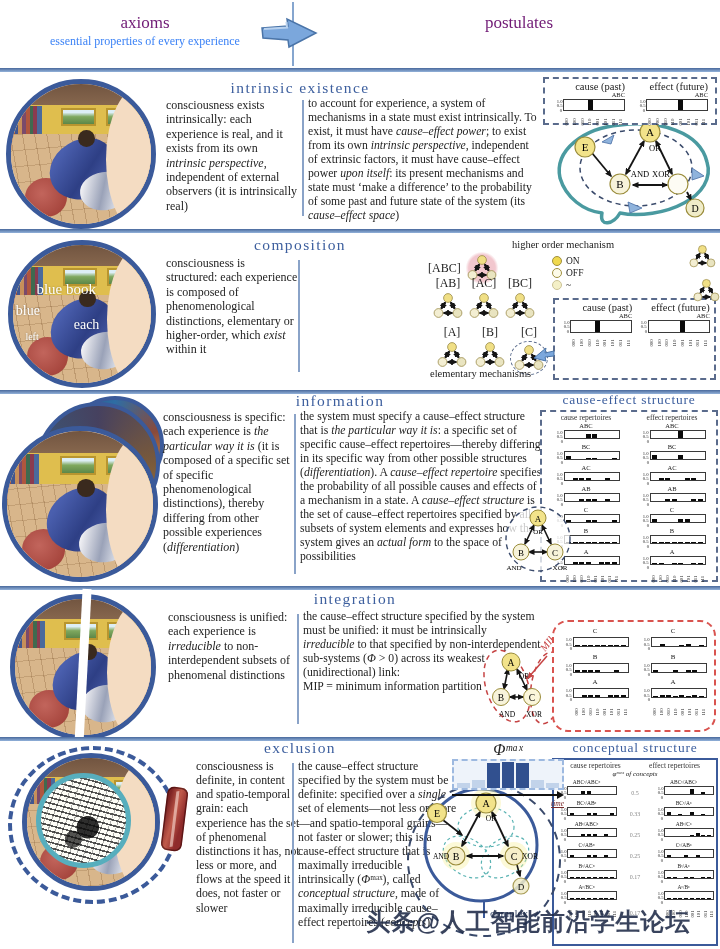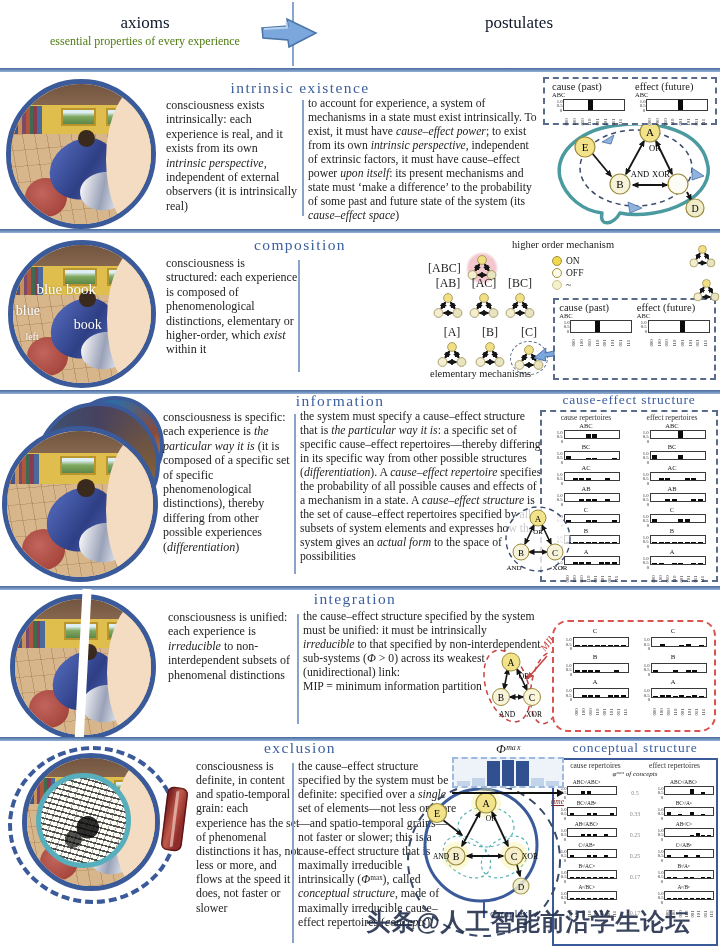--- a/index.html
+++ b/index.html
@@ -4,34 +4,34 @@
 <style>
   html,body{margin:0;padding:0;background:#888;}
   .page{position:relative;width:720px;height:949px;background:#fff;overflow:hidden;
         font-family:"Liberation Serif","DejaVu Serif",serif;color:#222;margin:0 auto;}
   .abs{position:absolute;}
   .hr{position:absolute;left:0;right:0;height:4px;background:linear-gradient(#49699c,#93b2da);}
   .sec-title{position:absolute;text-align:center;color:#3d5f9e;font-size:15.5px;letter-spacing:1.4px;}
   .sec-title.red{color:#d9534f;white-space:pre-line;font-size:13.5px;line-height:1.15;letter-spacing:.6px;}
   .txt{position:absolute;font-size:12px;line-height:1.2;white-space:pre-line;color:#232323;}
   .vline{position:absolute;width:1.5px;background:#8aa3c8;}
-  .hdr-title{font-size:17px;color:#0f172a;}
-  .hdr-sub{font-size:12px;color:#4d7c0f;white-space:pre-line;line-height:1.35;}
+  .hdr-title{font-size:17px;color:#701a75;}
+  .hdr-sub{font-size:12px;color:#3b82f6;white-space:pre-line;line-height:1.35;}
   
   .chart{display:grid;grid-template-columns:10px auto;column-gap:1px;}
   .yax{grid-row:1;grid-column:1;display:flex;flex-direction:column;justify-content:space-between;align-items:flex-end;color:#222;}
   .yax span{font-size:6px;transform:scale(.78);transform-origin:right center;line-height:.75;display:block;}
   .cframe{grid-row:1;grid-column:2;border:1px solid #3a3a3a;background:#fff;display:flex;align-items:flex-end;padding:0 1px;box-sizing:border-box;}
   .slot{flex:1;height:100%;display:flex;align-items:flex-end;justify-content:center;}
   .bar{width:72%;background:#0a0a0a;}
   .xax{grid-row:2;grid-column:2;display:flex;margin-top:1px;}
   .xax span{flex:1;writing-mode:vertical-rl;transform:rotate(180deg) scale(.8);transform-origin:center;font-size:6px;line-height:1;height:14px;}
   .mechlbl{font-size:6.5px;text-align:center;line-height:1.05;}
   .ce-box{position:absolute;border:2px dashed #5a6b8c;background:#fff;display:flex;justify-content:space-around;padding:2px 2px 0 2px;box-sizing:border-box;}
-  .ce-half{display:flex;flex-direction:column;align-items:flex-start;}
+  .ce-half{display:flex;flex-direction:column;align-items:flex-end;}
   .ce-head{font-size:10.5px;color:#222;}
   
   .panel-title{font-size:13.5px;color:#3d5f9e;text-align:center;letter-spacing:.8px;}
   .dashed-box{border:2px dashed #5a6b8c;background:#fff;box-sizing:border-box;}
   .colhead{font-size:7.5px;text-align:center;line-height:1.1;color:#333;}
   .rowlbl{font-size:6.5px;text-align:center;line-height:1;margin-top:1px;}
   .red-box{border:2px dashed #d9534f;border-radius:16px;background:#fff;box-sizing:border-box;}
   .cs-box{border:2.5px solid #3b5a9a;background:#fff;box-sizing:border-box;}
   .cs-phi{font-size:6px;color:#8a8a8a;text-align:center;}
   
@@ -260,21 +260,21 @@
         <div class="sc-win" style="top: 17%; left: 68%; width: 21%; height: 13%;"></div>
         <div class="sc-shelf"></div>
         <div class="sc-floor"></div>
         <div class="sc-red"></div>
         <div class="sc-fig"></div>
         <div class="sc-head"></div>
         <div class="sc-silver"></div>
         <div class="sc-skin"></div>
         <div class="sc-label" style="left: 17%; top: 26%; font-size: 15px;">blue book</div>
         <div class="sc-label" style="left: 2%; top: 42%; font-size: 14px;">blue</div>
-        <div class="sc-label" style="left: 44%; top: 52%; font-size: 14px;">book</div>
+        <div class="sc-label" style="left: 44%; top: 52%; font-size: 14px;">each</div>
         <div class="sc-label" style="left: 9%; top: 62%; font-size: 10px;">left</div>
       </div>
     </div>
   <div class="sec-title" style="left:160px;top:236px;width:280px">composition</div>
   <div class="txt" style="left:166px;top:256px;width:132px">consciousness is structured: each experience is composed of phenomenological distinctions, elementary  or higher-order, which <i>exist</i> within it</div>
   <div class="vline" style="left:298px;top:260px;height:112px"></div>
 
   <div class="mrow" style="left:428px;top:252px">
     <span class="mlabel">[ABC]</span>
     <span class="halo" style="display: inline-block; line-height: 0;"><svg viewBox="0 0 32 28" width="32" height="28">
@@ -1320,21 +1320,21 @@
       </div>
     </div>
   <div class="sketch" style="left:36px;top:773px;width:95px;height:95px;z-index:5"></div>
   <div class="ribbon" style="left:164px;top:787px;width:21px;height:64px;z-index:5"></div>
   <div class="sec-title" style="left:190px;top:739px;width:220px">exclusion</div>
   <div class="txt" style="left:196px;top:759px;width:106px;font-size:11.8px">consciousness is definite, in content and spatio-temporal grain: each experience has the set of phenomenal distinctions it has, not less or more, and flows at the speed it does, not faster or slower</div>
   <div class="vline" style="left:292px;top:763px;height:180px"></div>
   <div class="txt" style="left:298px;top:759px;width:160px;font-size:11.8px">the cause–effect structure specified by the system must be definite: specified over a <i>single</i> set of elements—not less or more—and spatio-temporal grains—not faster or slower; this is a cause-effect structure that  is maximally irreducible intrinsically (<i>Φ</i>ᵐᵃˣ), called <i>conceptual structure</i>, made of maximally irreducible cause–effect repertoires (<i>concepts</i>)</div>
 
   <div class="abs" style="left:452px;top:741px;width:112px;z-index:6">
-    <div style="text-align:center;font-size:13px;font-style:italic">Φᵐᵃˣ</div>
+    <div style="text-align:center;font-size:16px;font-style:italic">Φᵐᵃˣ</div>
     <div class="ph-box" id="ph-bars">
         <div class="ph-bar" style="height: 20%; background: rgb(194, 211, 234);"></div>
         <div class="ph-bar" style="height: 30%; background: rgb(194, 211, 234);"></div>
         <div class="ph-bar" style="height: 95%; background: rgb(49, 80, 143);"></div>
         <div class="ph-bar" style="height: 100%; background: rgb(49, 80, 143);"></div>
         <div class="ph-bar" style="height: 95%; background: rgb(49, 80, 143);"></div>
         <div class="ph-bar" style="height: 30%; background: rgb(194, 211, 234);"></div>
         <div class="ph-bar" style="height: 20%; background: rgb(194, 211, 234);"></div>
       </div>
     <div class="ph-axis">

